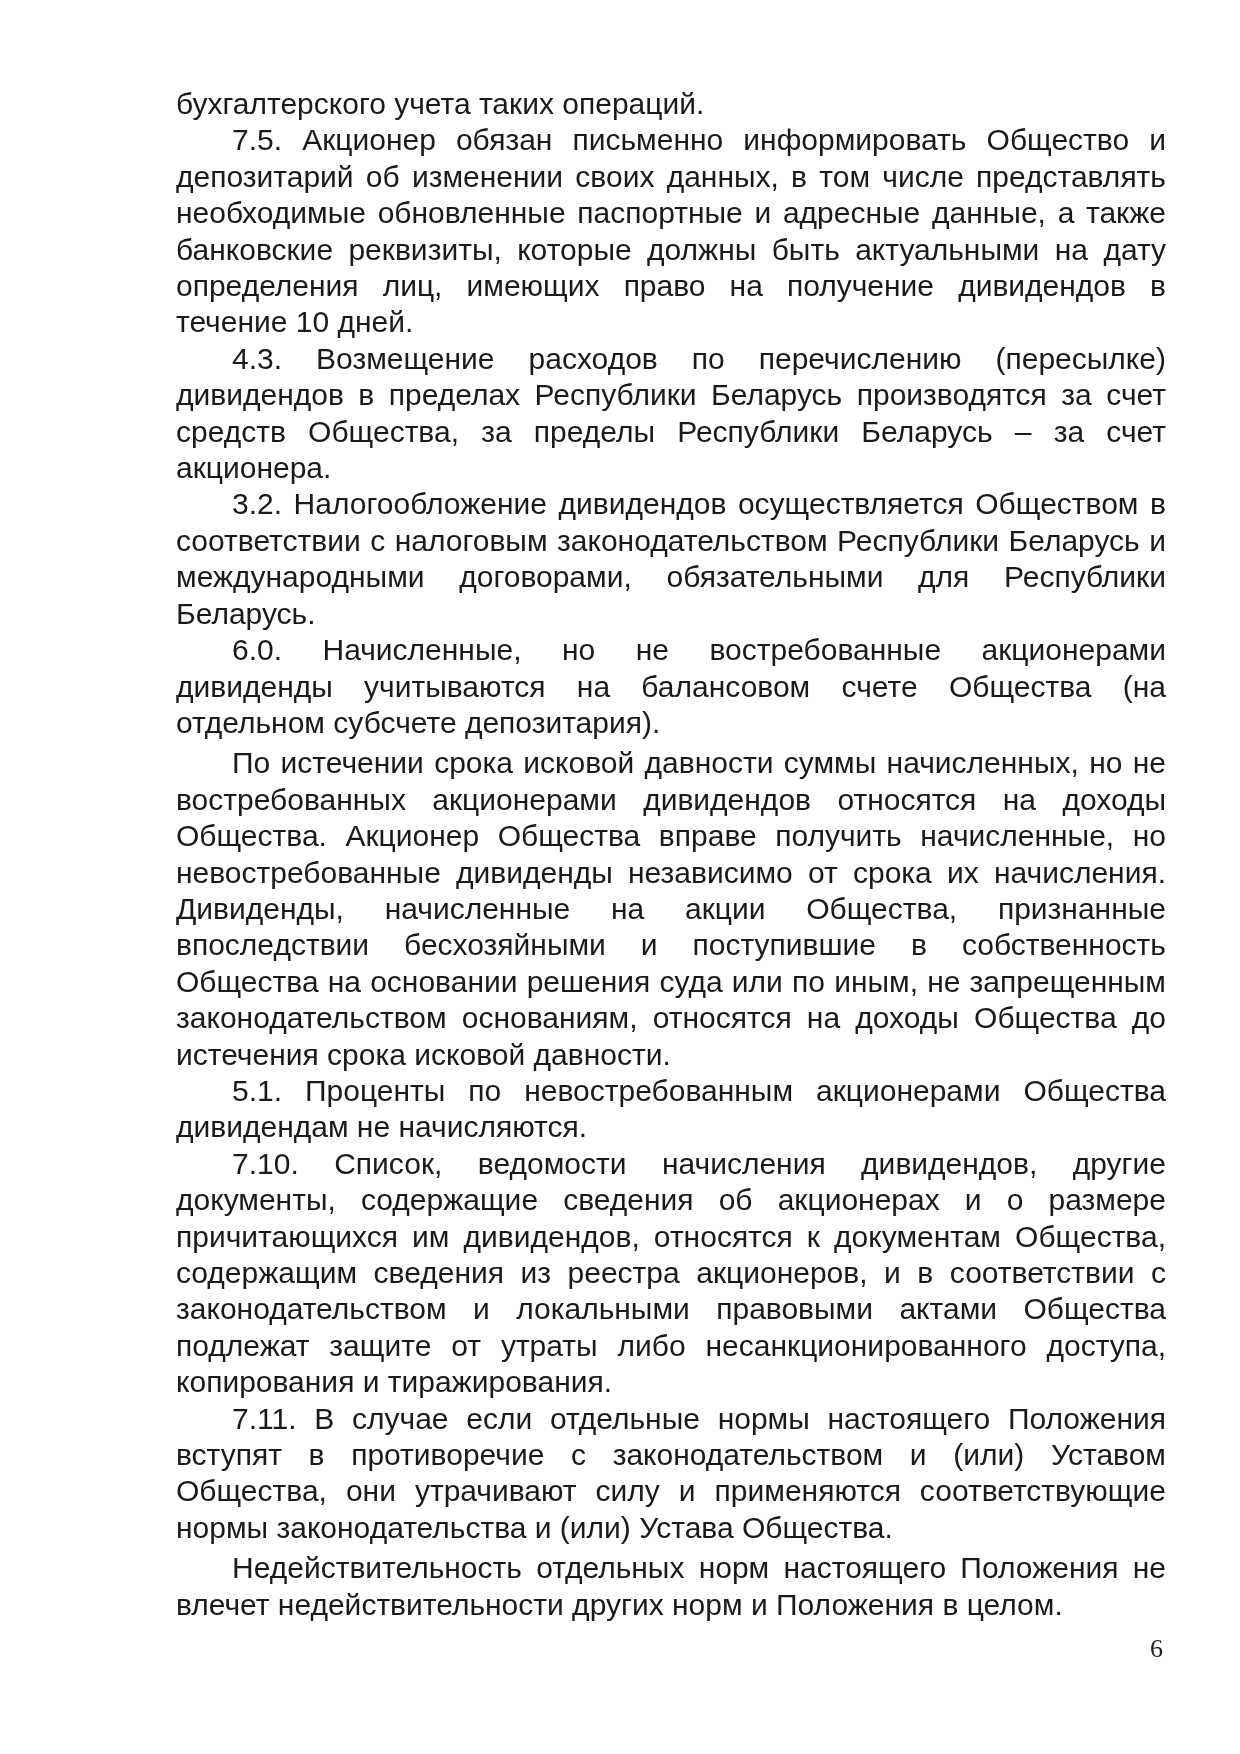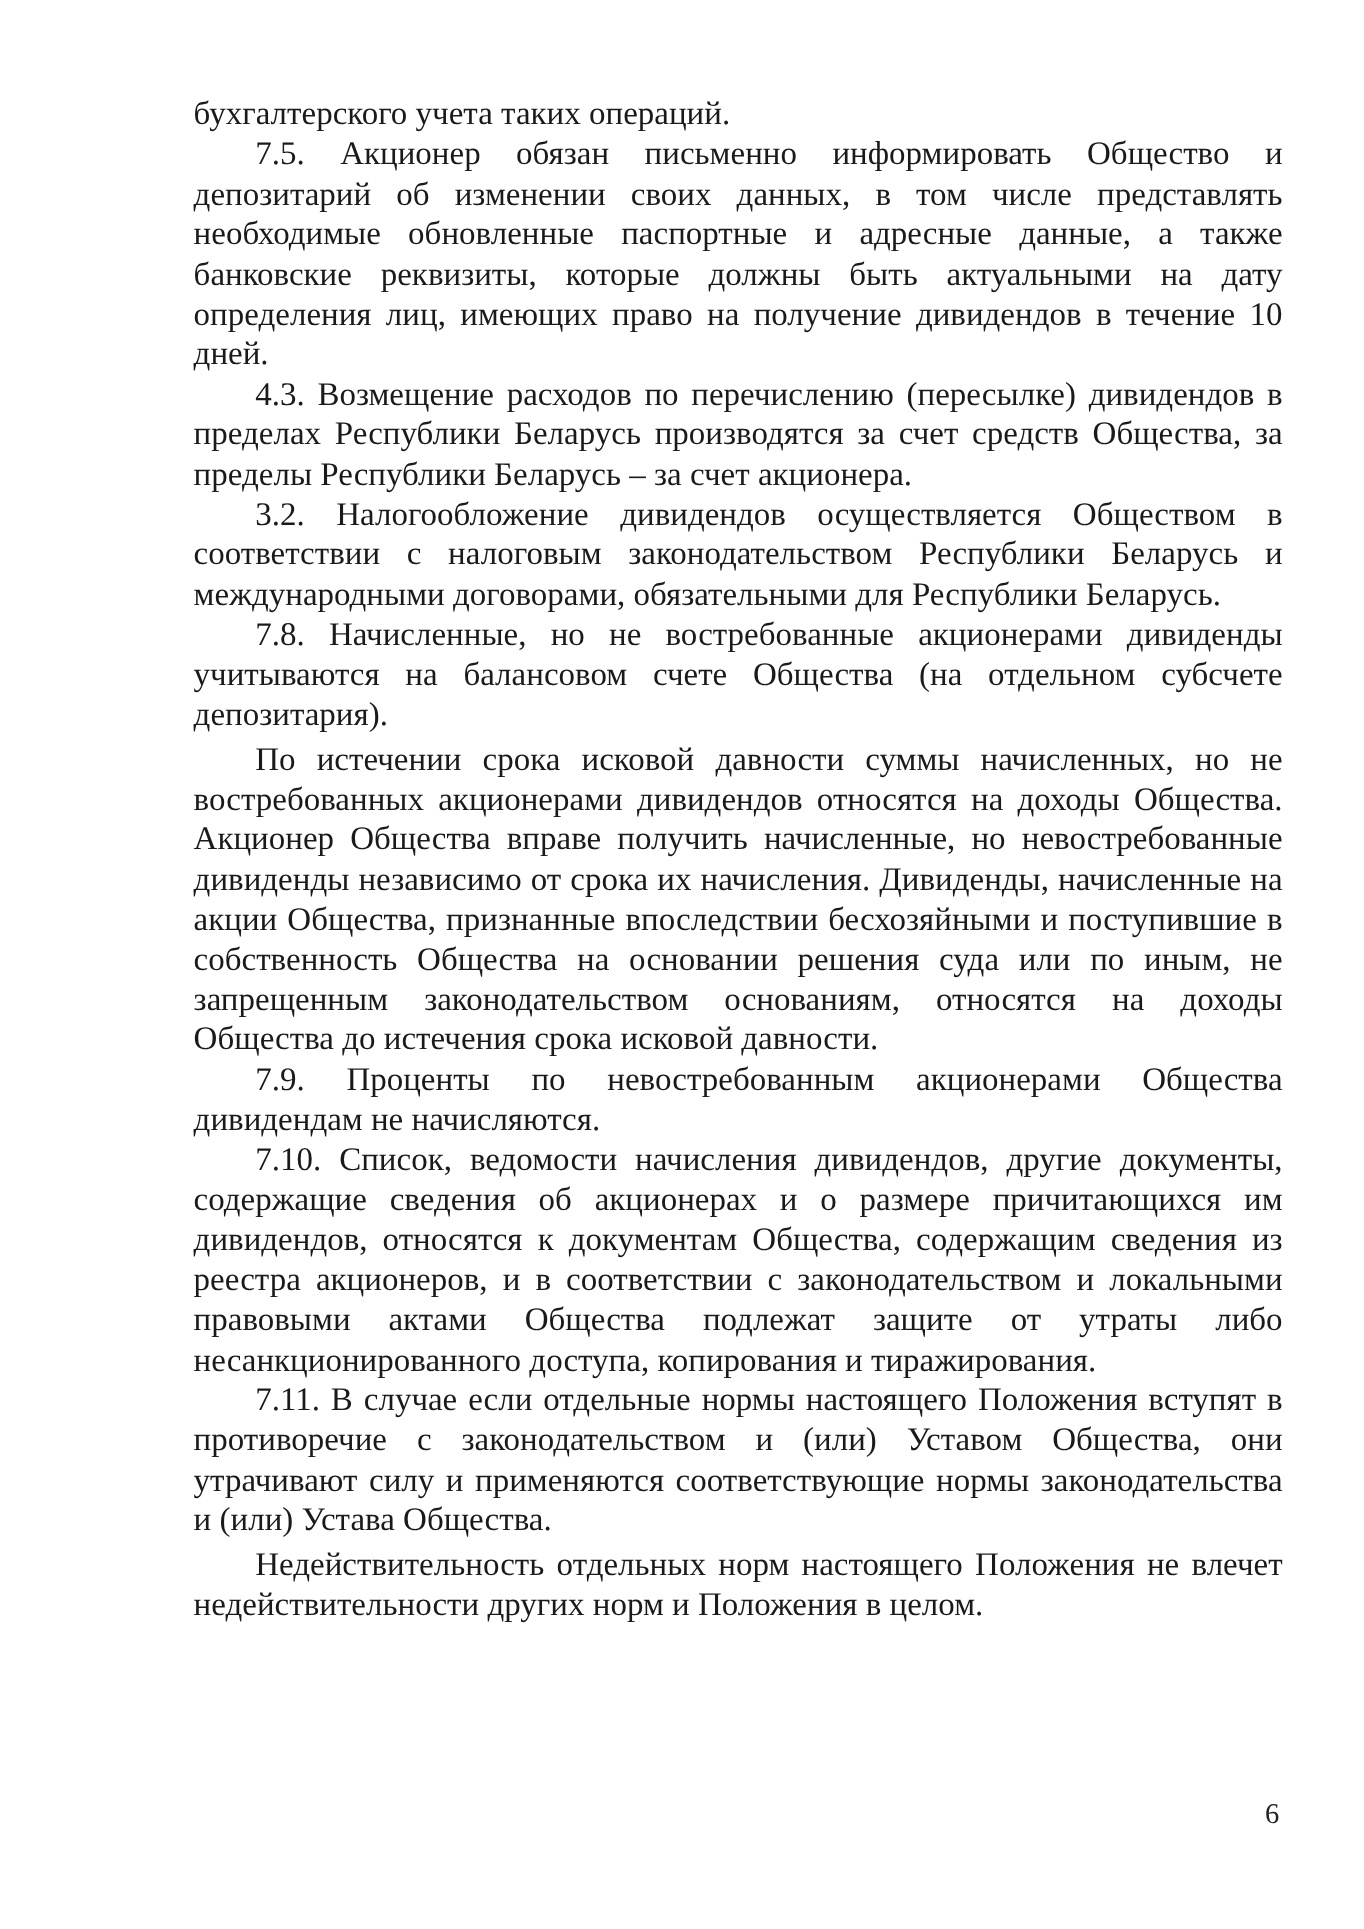--- a/index.html
+++ b/index.html
@@ -2,21 +2,21 @@
 <html><head>
 <meta charset="utf-8">
 <style>
   html, body { margin: 0; padding: 0; background: #ffffff; }
   body { width: 1240px; height: 1754px; position: relative; overflow: hidden; }
   .page {
     position: absolute;
     left: 176px;
     top: 86px;
     width: 990px;
-    font-family: Liberation Serif, serif;
+    font-family: Liberation Sans, sans-serif;
     font-size: 30px;
     line-height: 36.4px;
     color: #1a1a1a;
     text-align: justify;
   }
   .page p { margin: 0; text-align: justify; text-align-last: left; }
   .page p.indent { text-indent: 56px; }
   .page p.gap { margin-top: 4px; }
   .page-number {
     position: absolute;
@@ -28,21 +28,21 @@
   }
 </style>
 </head>
 <body>
 
 <div class="page">
   <p>бухгалтерского учета таких операций.</p>
   <p class="indent">7.5. Акционер обязан письменно информировать Общество и депозитарий об изменении своих данных, в том числе представлять необходимые обновленные паспортные и адресные данные, а также банковские реквизиты, которые должны быть актуальными на дату определения лиц, имеющих право на получение дивидендов в течение 10 дней.</p>
   <p class="indent">4.3. Возмещение расходов по перечислению (пересылке) дивидендов в пределах Республики Беларусь производятся за счет средств Общества, за пределы Республики Беларусь – за счет акционера.</p>
   <p class="indent">3.2. Налогообложение дивидендов осуществляется Обществом в соответствии с налоговым законодательством Республики Беларусь и международными договорами, обязательными для Республики Беларусь.</p>
-  <p class="indent">7.8. Начисленные, но не востребованные акционерами дивиденды учитываются на балансовом счете Общества (на отдельном субсчете депозитария).</p>
+  <p class="indent">6.0. Начисленные, но не востребованные акционерами дивиденды учитываются на балансовом счете Общества (на отдельном субсчете депозитария).</p>
   <p class="indent gap">По истечении срока исковой давности суммы начисленных, но не востребованных акционерами дивидендов относятся на доходы Общества. Акционер Общества вправе получить начисленные, но невостребованные дивиденды независимо от срока их начисления. Дивиденды, начисленные на акции Общества, признанные впоследствии бесхозяйными и поступившие в собственность Общества на основании решения суда или по иным, не запрещенным законодательством основаниям, относятся на доходы Общества до истечения срока исковой давности.</p>
-  <p class="indent">7.9. Проценты по невостребованным акционерами Общества дивидендам не начисляются.</p>
+  <p class="indent">5.1. Проценты по невостребованным акционерами Общества дивидендам не начисляются.</p>
   <p class="indent">7.10. Список, ведомости начисления дивидендов, другие документы, содержащие сведения об акционерах и о размере причитающихся им дивидендов, относятся к документам Общества, содержащим сведения из реестра акционеров, и в соответствии с законодательством и локальными правовыми актами Общества подлежат защите от утраты либо несанкционированного доступа, копирования и тиражирования.</p>
   <p class="indent">7.11. В случае если отдельные нормы настоящего Положения вступят в противоречие с законодательством и (или) Уставом Общества, они утрачивают силу и применяются соответствующие нормы законодательства и (или) Устава Общества.</p>
   <p class="indent gap">Недействительность отдельных норм настоящего Положения не влечет недействительности других норм и Положения в целом.</p>
 </div>
 
 <div class="page-number">6</div>
 
 </body></html>

